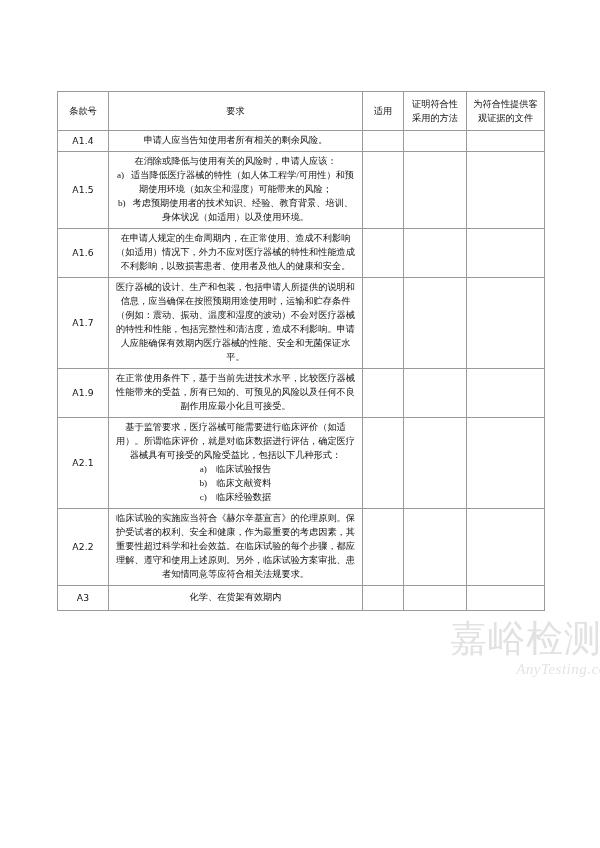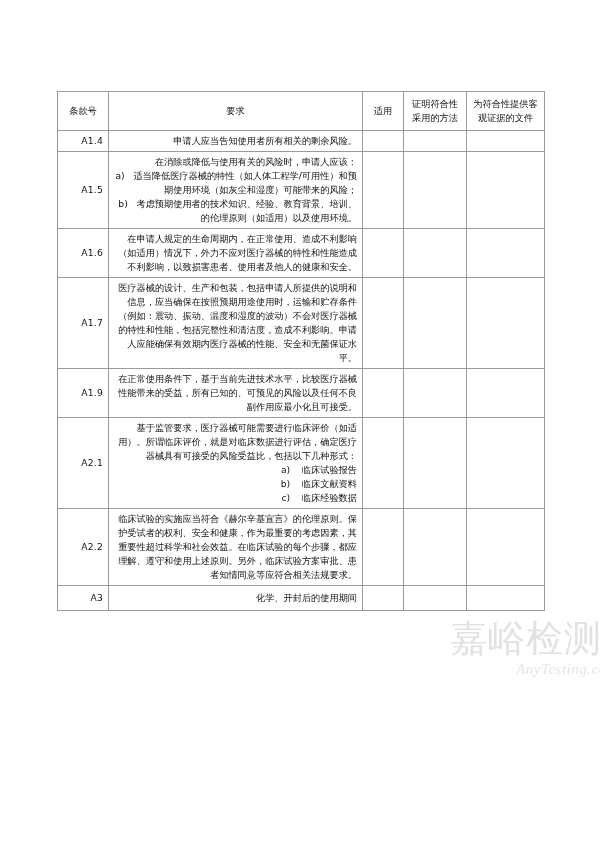--- a/index.html
+++ b/index.html
@@ -53,29 +53,30 @@
   col.c-doc    { width: 78px; }
 
   .doc-table thead td {
     text-align: center;
     vertical-align: middle;
     padding-top: 5px;
     padding-bottom: 5px;
   }
 
   td.clause {
-    text-align: right;
+    text-align: center;
     vertical-align: middle;
     white-space: nowrap;
     letter-spacing: 0.2px;
   }
 
   td.req {
-    text-align: right;
-    vertical-align: middle;
+    text-align: center;
+    vertical-align: middle;
+    font-family: Liberation Serif, serif;
   }
 
   td.blank { background: #ffffff; }
 
   .req-body { white-space: pre-wrap; }
 
   
   tr.section td.req { padding-top: 5px; padding-bottom: 5px; }
 
   .watermark {
@@ -135,21 +136,21 @@
           <td class="clause">A1.4</td>
           <td class="req"><span class="req-body">申请人应当告知使用者所有相关的剩余风险。</span></td>
           <td class="blank"></td>
           <td class="blank"></td>
           <td class="blank"></td>
         </tr>
         <tr>
           <td class="clause">A1.5</td>
           <td class="req"><span class="req-body">在消除或降低与使用有关的风险时，申请人应该：
 a)   适当降低医疗器械的特性（如人体工程学/可用性）和预期使用环境（如灰尘和湿度）可能带来的风险；
-b)   考虑预期使用者的技术知识、经验、教育背景、培训、的伦理原则（如适用）以及使用环境。</span></td>
+b)   考虑预期使用者的技术知识、经验、教育背景、培训、身体状况（如适用）以及使用环境。</span></td>
           <td class="blank"></td>
           <td class="blank"></td>
           <td class="blank"></td>
         </tr>
         <tr>
           <td class="clause">A1.6</td>
           <td class="req"><span class="req-body">在申请人规定的生命周期内，在正常使用、造成不利影响（如适用）情况下，外力不应对医疗器械的特性和性能造成不利影响，以致损害患者、使用者及他人的健康和安全。</span></td>
           <td class="blank"></td>
           <td class="blank"></td>
           <td class="blank"></td>
@@ -180,21 +181,21 @@
         </tr>
         <tr>
           <td class="clause">A2.2</td>
           <td class="req"><span class="req-body">临床试验的实施应当符合《赫尔辛基宣言》的伦理原则。保护受试者的权利、安全和健康，作为最重要的考虑因素，其重要性超过科学和社会效益。在临床试验的每个步骤，都应理解、遵守和使用上述原则。另外，临床试验方案审批、患者知情同意等应符合相关法规要求。</span></td>
           <td class="blank"></td>
           <td class="blank"></td>
           <td class="blank"></td>
         </tr>
         <tr class="section">
           <td class="clause">A3</td>
-          <td class="req"><span class="req-body">化学、开封后的使用期间</span></td>
+          <td class="req"><span class="req-body">化学、在货架有效期内</span></td>
           <td class="blank"></td>
           <td class="blank"></td>
           <td class="blank"></td>
         </tr>
       </tbody>
   </table>
 
   <div class="watermark">
     <div class="wm-cn">嘉峪检测网</div>
     <div class="wm-en">AnyTesting.com</div>

